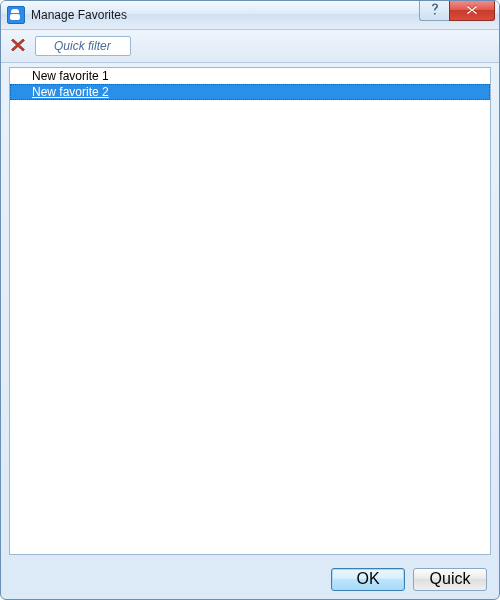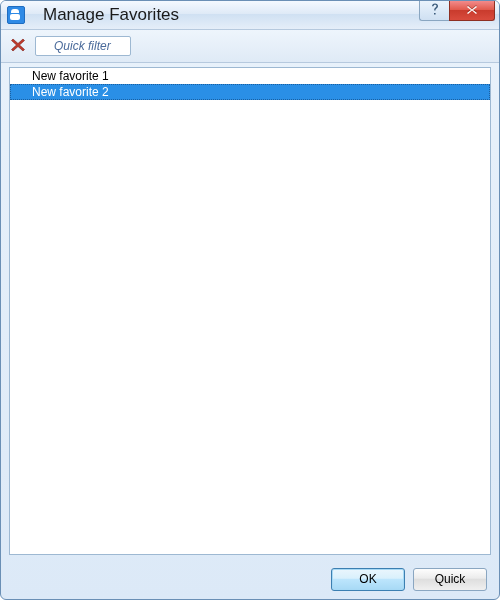--- a/index.html
+++ b/index.html
@@ -54,23 +54,22 @@
   .titlebar .app-icon::after {
     content: "";
     position: absolute;
     left: 2px; top: 7px;
     width: 10px; height: 6px;
     border-radius: 2px;
     background: #fff;
   }
   .titlebar .title-text {
     color: #1a1a1a;
-    font-size: 17px;
+    font-size: 12px;
     flex: 1 1 auto;
-    margin-left: 12px;
   }
   .titlebar .win-buttons {
     display: flex;
     align-items: flex-start;
     height: 100%;
   }
   .titlebar .win-btn {
     height: 20px;
     margin-top: 0;
     border: 1px solid #8aa6c1;
@@ -149,39 +148,40 @@
     font-size: 12px;
     color: #000;
     white-space: nowrap;
     cursor: default;
   }
   .list-item.selected {
     background: #2a8fe6;
     color: #fff;
     outline: 1px dotted #1a5fa0;
     outline-offset: -1px;
+    text-decoration: underline;
   }
 
   
   .footer {
     height: 40px;
     display: flex;
     align-items: center;
     justify-content: flex-end;
     padding: 0 12px;
     gap: 8px;
     background: transparent;
   }
   .footer .dlg-btn {
     min-width: 74px;
     height: 23px;
     box-sizing: border-box;
     border: 1px solid #8aa6c1;
     border-radius: 3px;
-    font-size: 12px;
+    font-size: 16px;
     color: #000;
     background: linear-gradient(to bottom, #fdfdfd 0%, #ebebeb 45%, #dddddd 46%, #f0f0f0 100%);
     display: flex;
     align-items: center;
     justify-content: center;
     cursor: pointer;
   }
   .footer .ok-btn {
     border: 1px solid #3c7fb1;
     box-shadow: inset 0 0 0 1px #a7d9f5;

